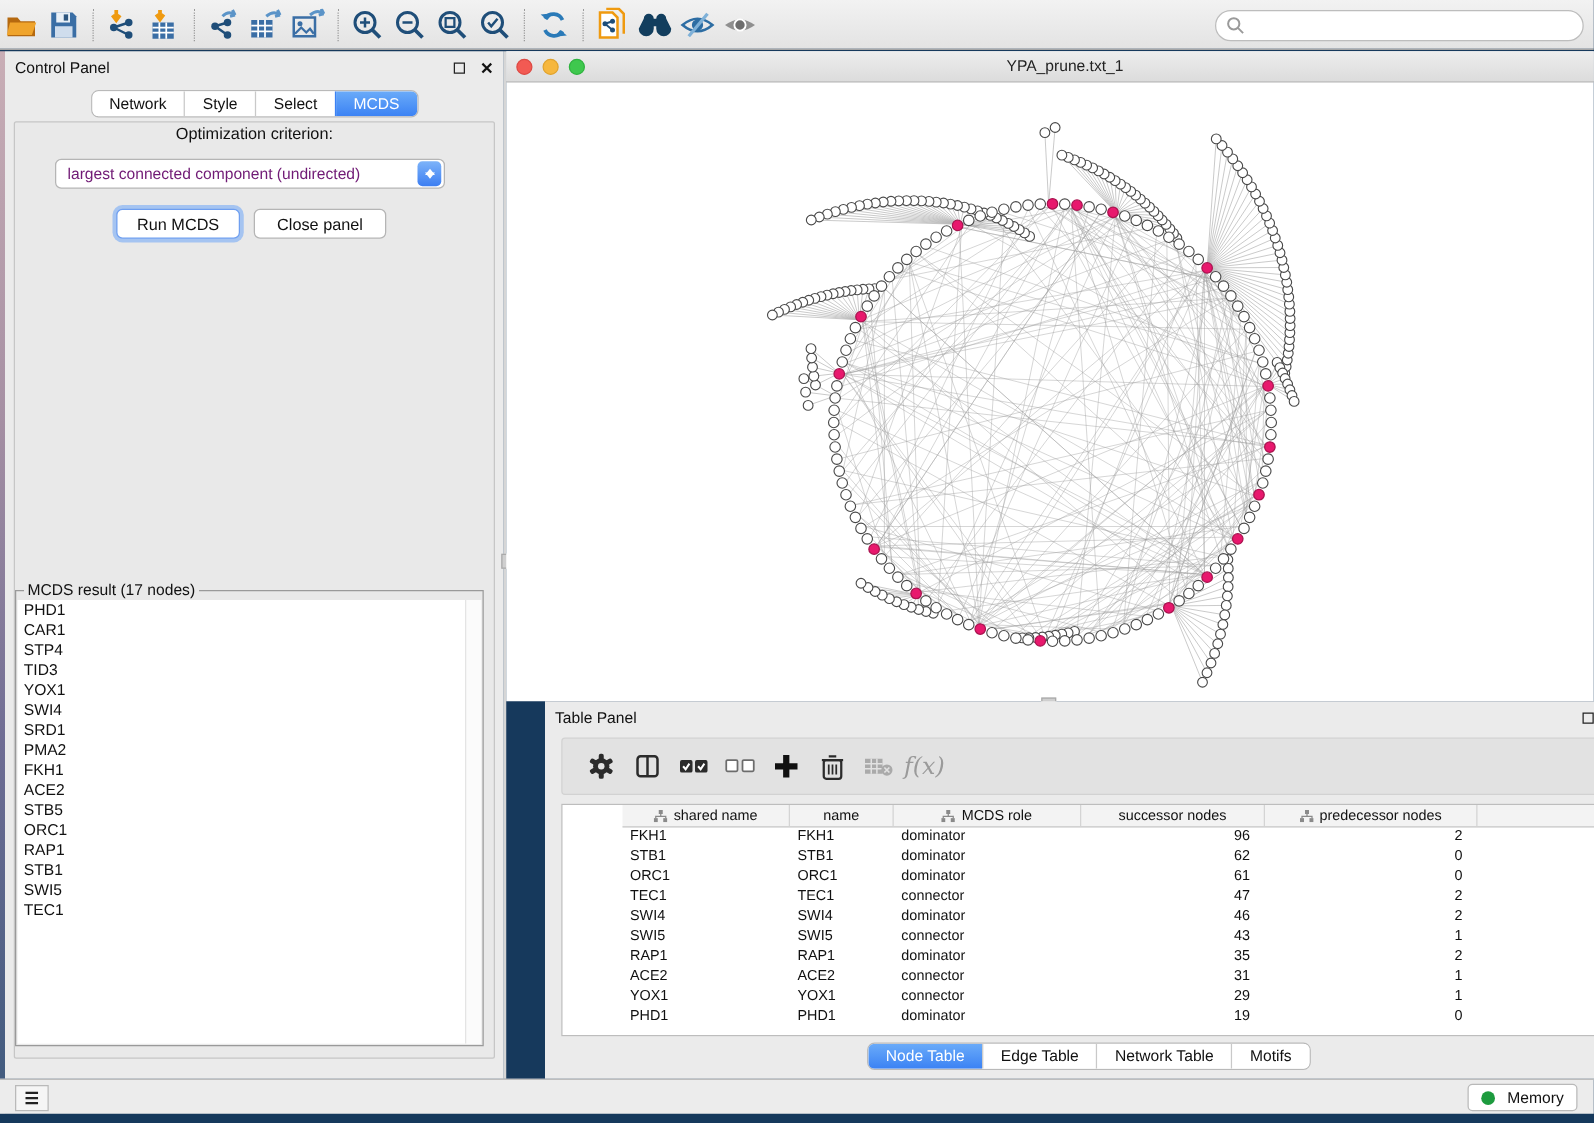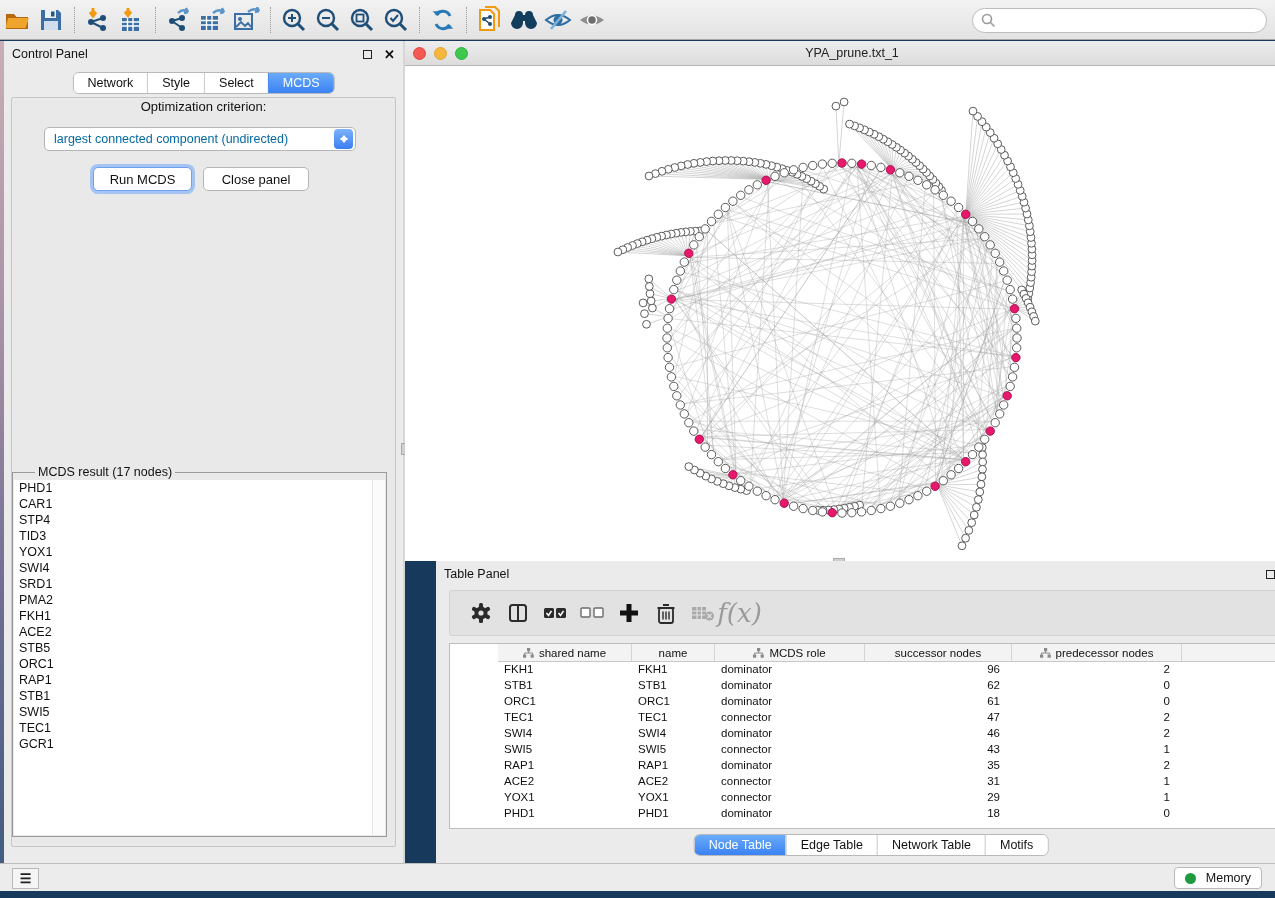--- a/index.html
+++ b/index.html
@@ -32,33 +32,33 @@
   .seg-tab { padding:0 14px; font-size:12.5px; display:flex; align-items:center; color:#111; background:#fff;
     border-left:1px solid #c9c9c9; cursor:default; white-space:nowrap; }
   .seg-tab:first-child { border-left:none; }
   .seg-tab.active { background:linear-gradient(#6aabf9,#3b82f4); color:#fff; border-left-color:#3b82f4; }
   #cp-tabs { position:absolute; left:50%; transform:translateX(-50%); top:31px; }
   #cp-content { position:absolute; left:7px; right:7px; top:56px; bottom:16px;
     border:1px solid #c6c6c6; border-radius:2px; background:#e9e9e9; }
   #criterion-label { position:absolute; top:58px; width:100%; text-align:center; font-size:13px; color:#111; }
   #criterion-select { position:absolute; left:40px; top:86px; width:312px; height:24px; background:#fff;
     border:1px solid #b5b5b5; border-radius:5px; display:flex; align-items:center; cursor:default; }
-  #criterion-select .sel-text { flex:1; font-size:12.5px; padding-left:9px; color:#0369a1; white-space:nowrap; }
+  #criterion-select .sel-text { flex:1; font-size:12.5px; padding-left:9px; color:#701a75; white-space:nowrap; }
   .sel-stepper { width:19px; height:20px; margin-right:2px; border-radius:4px;
     background:linear-gradient(#7db3f9,#3c7ef2); position:relative; }
   .sel-stepper:before, .sel-stepper:after { content:""; position:absolute; left:5.5px; border:4px solid transparent; }
   .sel-stepper:before { top:2px; border-bottom:5px solid #fff; }
   .sel-stepper:after { bottom:2px; border-top:5px solid #fff; }
   .cp-btn { position:absolute; top:126px; height:24px; background:#fff; border:1px solid #b5b5b5;
     border-radius:5px; font-size:13px; color:#111; display:flex; align-items:center; justify-content:center; cursor:default; }
   #run-btn { left:89px; width:99px; border-color:#6f9ff0; box-shadow:0 0 0 3px rgba(110,165,248,.55); }
   #close-panel-btn { left:199px; width:106px; }
   #mcds-fieldset { position:absolute; left:8px; top:424px; width:375px; height:372px;
     border:1px solid #9a9a9a; background:#e9e9e9; }
-  #mcds-fieldset legend { margin-left:22px; padding:0 3px; font-size:12.5px; color:#111; }
+  #mcds-fieldset legend { margin-left:6px; padding:0 3px; font-size:12.5px; color:#111; }
   #mcds-list { position:absolute; left:1px; right:1px; top:1px; bottom:1px; background:#fff; overflow:hidden; }
   .mcds-item { font-size:12.5px; color:#111; line-height:16px; padding-left:5px; cursor:default; }
   #mcds-scroll { position:absolute; right:0; top:0; bottom:0; width:13px; background:#fbfbfb; border-left:1px solid #e4e4e4; }
 
   
   #v-divider { left:403px; top:41px; width:2px; height:822px; background:#d6d6d6; }
   .split-handle { background:#cfcfcf; border:1px solid #aaa; }
 
   
   #network-panel { left:405px; top:41px; width:870px; height:520px; background:#fff; }
@@ -68,21 +68,21 @@
   #tl-red { background:#f25a53; border:1px solid #dd4a44; }
   #tl-yellow { background:#f6b73e; border:1px solid #e0a32e; }
   #tl-green { background:#3fc84e; border:1px solid #2fb33f; }
   #net-title { position:absolute; left:12px; width:100%; text-align:center; font-size:12.5px; color:#222; }
 
   
   #table-panel { left:405px; top:561px; width:870px; height:302px; background:#ebebeb;margin-left:31px; }
   #tp-toolbar { position:absolute; left:13px; top:29px; width:845px; height:46px; background:#e2e2e2;
     border:1px solid #d2d2d2; border-radius:3px; display:flex; align-items:center; padding-left:12px; }
   .tp-icon { width:37px; height:36px; display:flex; align-items:center; justify-content:center; cursor:default; }
-  #fx-label { font-size:26px; color:#9a9a9a; font-family:"DejaVu Serif", serif; font-style:italic; }
+  #fx-label { font-size:19px; color:#9a9a9a; font-family:"DejaVu Serif", serif; font-style:italic; }
   #node-table { position:absolute; left:13px; top:82px; width:845px; height:186px; background:#fff;
     border:1px solid #bdbdbd; overflow:hidden;padding-left:48px; }
   #nt-header { display:flex; height:18px; background:#f3f3f3; border-bottom:1px solid #c8c8c8; }
   .nt-hcell { display:flex; align-items:center; justify-content:center; gap:5px;
     border-right:1px solid #d4d4d4; font-size:11.5px; color:#111; cursor:default; }
   .nt-row { display:flex; height:16px; cursor:default; }
   .nt-cell { font-size:11.5px; color:#111; padding:1px 6px 0 6px; white-space:nowrap; overflow:hidden; }
   .num { text-align:right; padding-right:12px; }
   .c0 { width:134px; } .c1 { width:83px; } .c2 { width:150px; } .c3 { width:147px;flex-direction:column; } .c4 { width:170px; }
   #nt-scroll { position:absolute; right:0; top:18px; bottom:0; width:13px; background:#f4f4f4; border-left:1px solid #ddd; }
@@ -272,21 +272,20 @@
       <div class="mcds-item">SRD1</div>
       <div class="mcds-item">PMA2</div>
       <div class="mcds-item">FKH1</div>
       <div class="mcds-item">ACE2</div>
       <div class="mcds-item">STB5</div>
       <div class="mcds-item">ORC1</div>
       <div class="mcds-item">RAP1</div>
       <div class="mcds-item">STB1</div>
       <div class="mcds-item">SWI5</div>
       <div class="mcds-item">TEC1</div>
-      <div class="mcds-item">GCR1</div>
       <div id="mcds-scroll"></div>
     </div>
   </fieldset>
 </div>
 
 <div id="v-divider" class="abs"></div>
 <div class="abs split-handle" style="left:401px; top:443px; width:7px; height:12px;"></div>
 
 <div id="network-panel" class="abs">
   <div id="net-titlebar">
@@ -1125,21 +1124,21 @@
           <span class="nt-cell c0">YOX1</span>
           <span class="nt-cell c1">YOX1</span>
           <span class="nt-cell c2">connector</span>
           <span class="nt-cell c3 num">29</span>
           <span class="nt-cell c4 num">1</span>
         </div>
         <div class="nt-row">
           <span class="nt-cell c0">PHD1</span>
           <span class="nt-cell c1">PHD1</span>
           <span class="nt-cell c2">dominator</span>
-          <span class="nt-cell c3 num">18</span>
+          <span class="nt-cell c3 num">19</span>
           <span class="nt-cell c4 num">0</span>
         </div>
       </div>
     <div id="nt-scroll">
         <div id="nt-thumb"></div>
       </div>
   </div>
 
   <div id="tp-tabs" class="seg-tabs">
     <span class="seg-tab active">Node Table</span>

